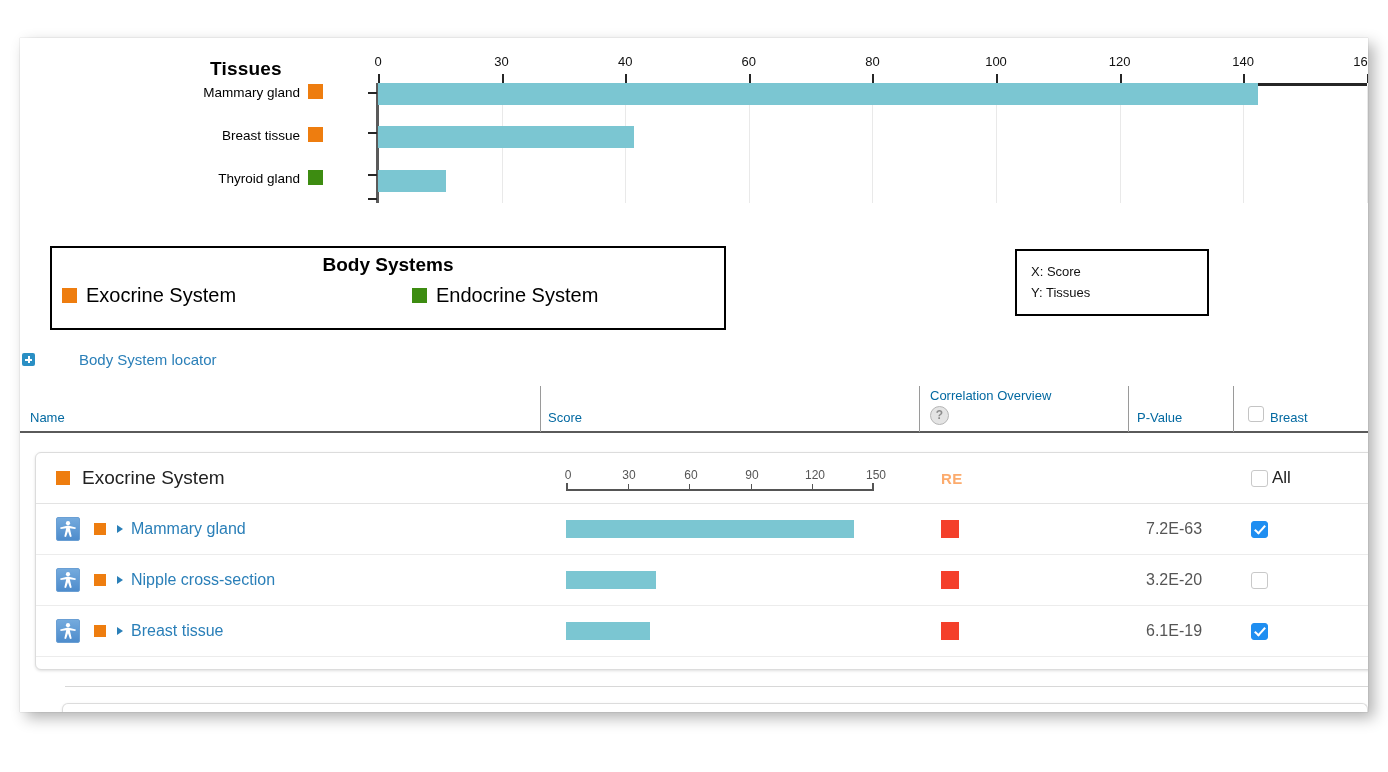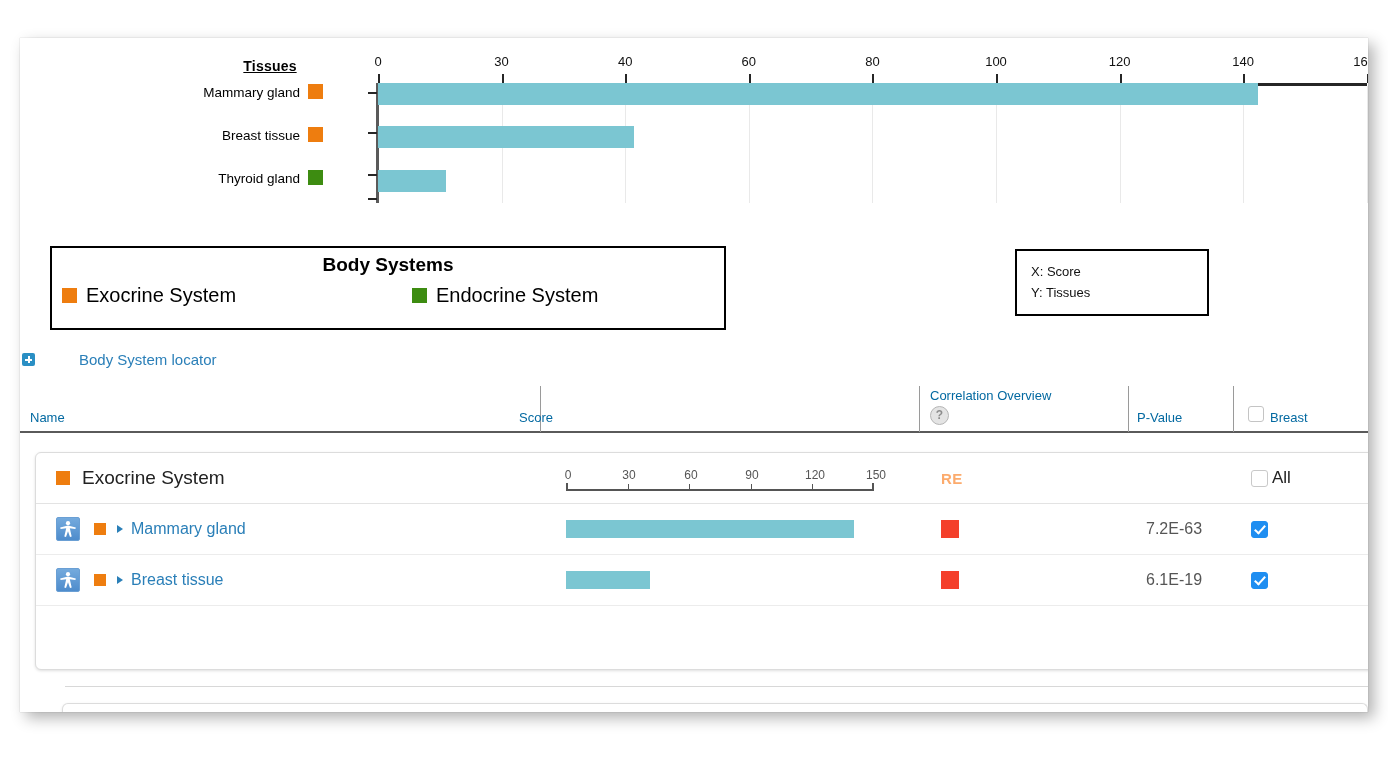--- a/index.html
+++ b/index.html
@@ -27,26 +27,25 @@
   
   .chart {
     position: absolute;
     left: 0; top: 0;
     width: 1348px; height: 175px;
   }
   .chart-title {
     position: absolute;
     left: 190px; top: 20px;
     width: 120px;
-    text-align: center;
-    font-size: 14px;
+    text-align: left;
+    font-size: 19px;
     font-weight: bold;
     color: #000;
     letter-spacing: .2px;
-    text-decoration: underline;
   }
   .plot {
     position: absolute;
     left: 338px; top: 45px;     
     width: 989px; height: 120px;
   }
   .axis-line {
     position: absolute;
     left: 20px; top: 0px;
     width: 989px; height: 3px;
@@ -399,21 +398,21 @@
     </div>
 
     <div class="locator">
       <span class="plus-icon"></span>
       <span class="locator-label">Body System locator</span>
     </div>
 
     <div class="table-head">
       <div class="th" style="left:10px">Name</div>
       <div class="vsep" style="left:520px"></div>
-      <div class="th" style="left:499px">Score</div>
+      <div class="th" style="left:528px">Score</div>
       <div class="vsep" style="left:899px"></div>
       <div class="th" style="left:910px; bottom:28px">Correlation Overview</div>
       <div class="q-icon" style="left:910px; bottom:6px">?</div>
       <div class="vsep" style="left:1108px"></div>
       <div class="th" style="left:1117px">P-Value</div>
       <div class="vsep" style="left:1213px"></div>
       <div class="hdr-check" style="left:1228px; bottom:9px"></div>
       <div class="th" style="left:1250px">Breast</div>
     </div>
 
@@ -470,20 +469,45 @@
           <span class="corr-sq"></span>
         </div>
         <div class="cell c-pval">
           <span class="pval">7.2E-63</span>
         </div>
         <div class="cell c-graph">
           <span class="cb checked"></span>
         </div>
       </div>
 
+      <div class="row">
+        <div class="cell c-name">
+          <span class="body-icon">
+            <svg width="22" height="22" viewBox="0 0 22 22" aria-hidden="true">
+              <circle cx="11" cy="5.2" r="2.1" fill="#ffffff"></circle>
+              <path d="M11 7.6 L3.2 9.6 L3.6 11.1 L9.2 10.2 L7.3 18.6 L9.0 18.9 L11 13.2 L13.0 18.9 L14.7 18.6 L12.8 10.2 L18.4 11.1 L18.8 9.6 Z" fill="#ffffff"></path>
+            </svg>
+          </span>
+          <span class="row-swatch"></span>
+          <span class="tri"></span>
+          <span class="row-label">Nipple cross-section</span>
+        </div>
+        <div class="cell c-score">
+          <div class="score-bar" style="width:90px"></div>
+        </div>
+        <div class="cell c-corr">
+          <span class="corr-sq"></span>
+        </div>
+        <div class="cell c-pval">
+          <span class="pval">3.2E-20</span>
+        </div>
+        <div class="cell c-graph">
+          <span class="cb"></span>
+        </div>
+      </div>
 
       <div class="row">
         <div class="cell c-name">
           <span class="body-icon">
             <svg width="22" height="22" viewBox="0 0 22 22" aria-hidden="true">
               <circle cx="11" cy="5.2" r="2.1" fill="#ffffff"></circle>
               <path d="M11 7.6 L3.2 9.6 L3.6 11.1 L9.2 10.2 L7.3 18.6 L9.0 18.9 L11 13.2 L13.0 18.9 L14.7 18.6 L12.8 10.2 L18.4 11.1 L18.8 9.6 Z" fill="#ffffff"></path>
             </svg>
           </span>
           <span class="row-swatch"></span>

